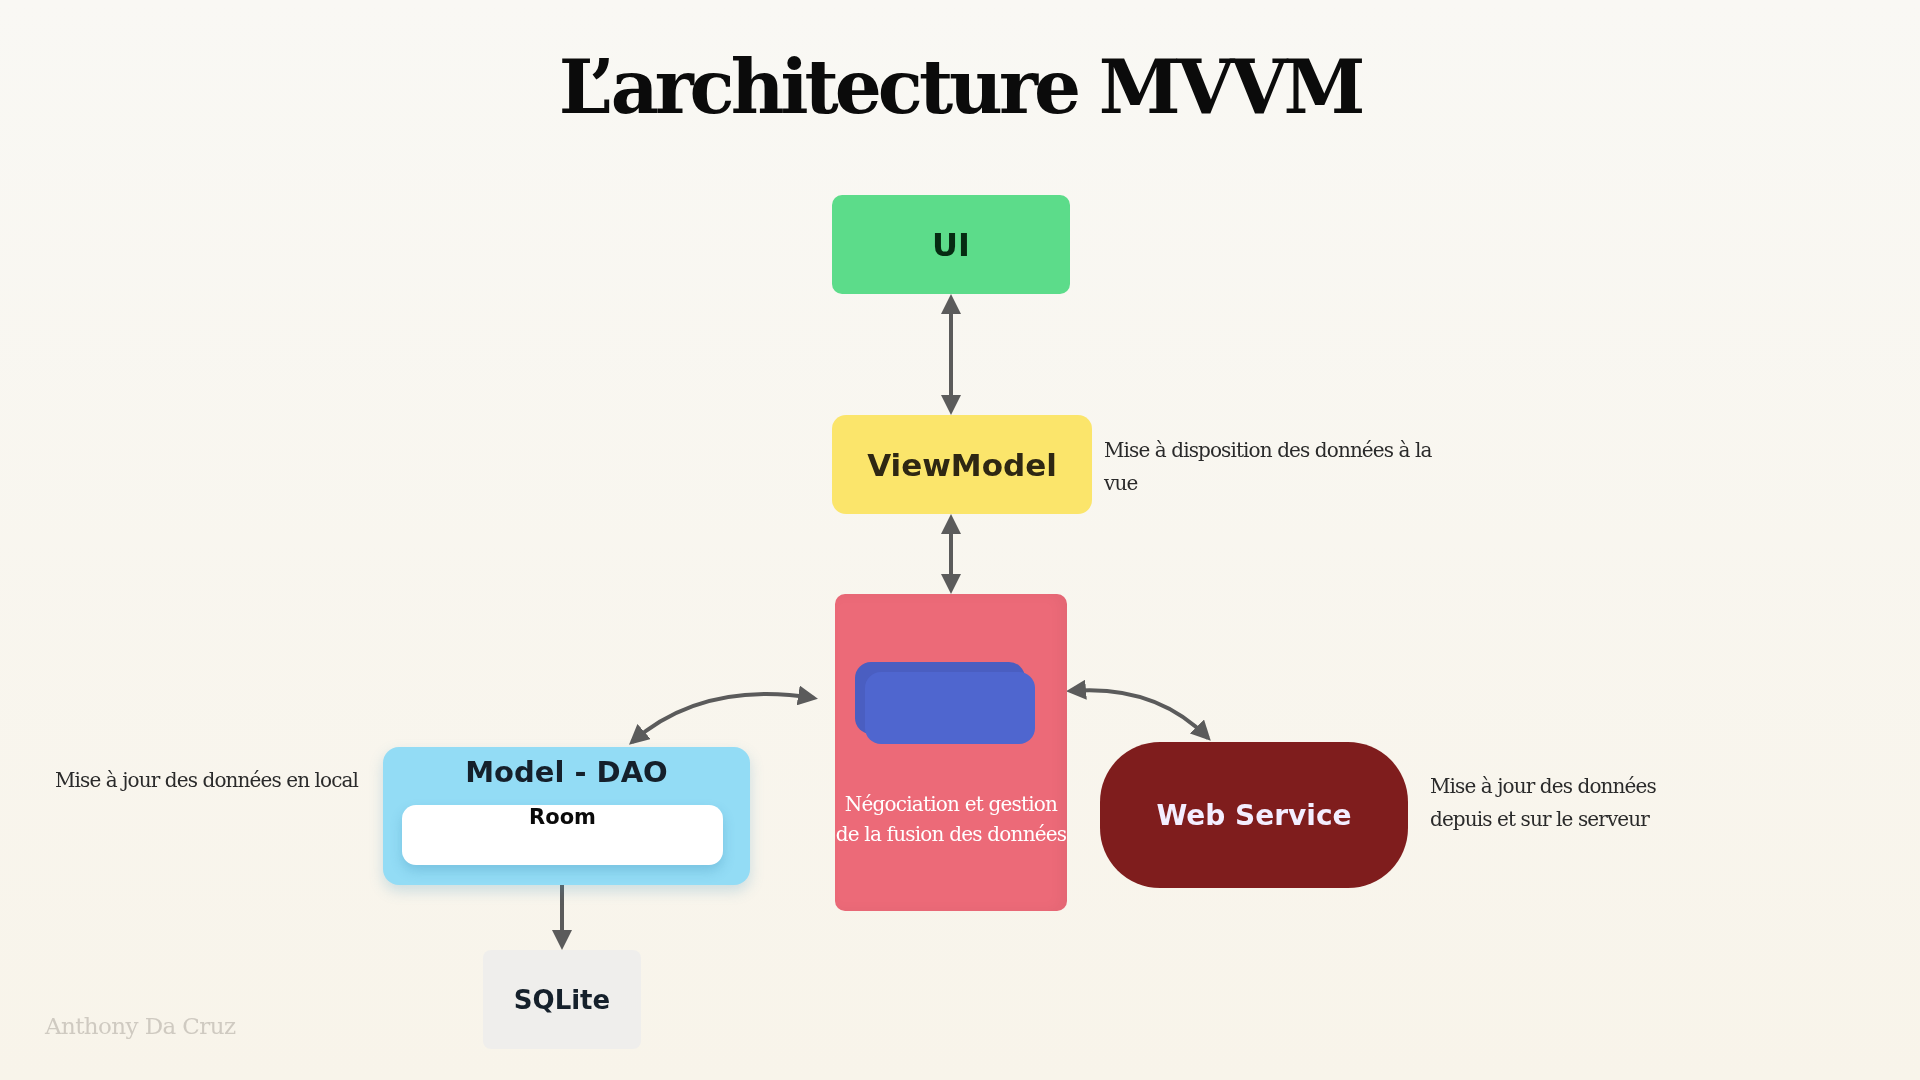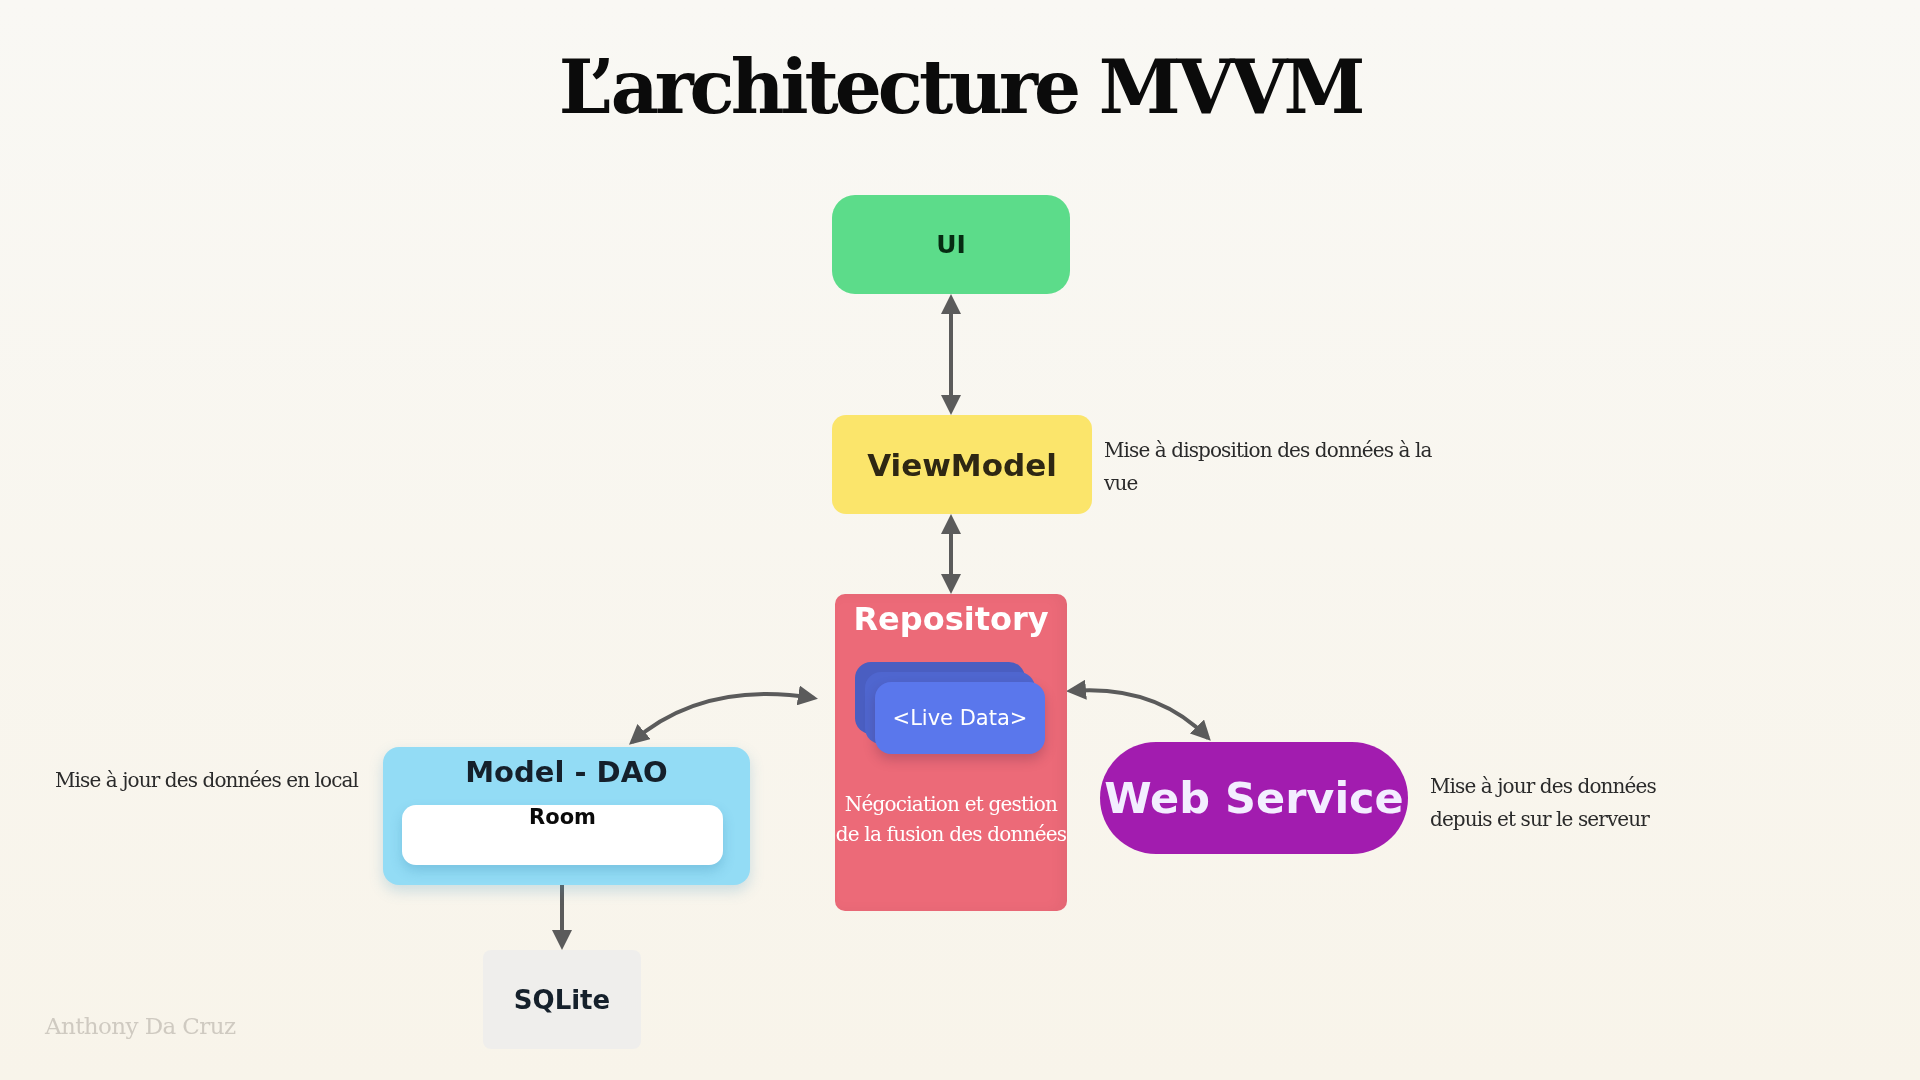--- a/index.html
+++ b/index.html
@@ -10,21 +10,21 @@
   }
   .title {
     position: absolute; left: 0; top: 44px; width: 1920px; text-align: center;
     font-family: "DejaVu Serif", serif; font-weight: bold; font-size: 74px;
     letter-spacing: -4px; color: #0b0b0b;
   }
   .box {
     position: absolute; display: flex; align-items: center; justify-content: center;
     font-family: "DejaVu Sans", sans-serif; font-weight: bold; box-sizing: border-box;
   }
-  .ui-box { left: 832px; top: 195px; width: 238px; height: 99px; background: #5cdc8a; border-radius: 23px; color: #062b12; font-size: 25px; }
+  .ui-box { left: 832px; top: 195px; width: 238px; height: 99px; background: #5cdc8a; border-radius: 10px; color: #062b12; font-size: 32px; }
   .vm-box { left: 832px; top: 415px; width: 260px; height: 99px; background: #fbe56b; border-radius: 14px; color: #2e2713; font-size: 31px; }
   .repo-box {
     left: 835px; top: 594px; width: 232px; height: 317px; background: #ec6a78; border-radius: 10px;
     display: block; box-shadow: inset -6px 0 14px rgba(0,0,0,0.04);
   }
   .repo-title { position: absolute; top: 6px; left: 0; width: 100%; text-align: center; color: #fff; font-size: 32px; font-weight: bold; }
   .ld-layer { position: absolute; border-radius: 16px; }
   .ld-1 { left: 20px; top: 68px; width: 170px; height: 72px; background: #4a5ec1; }
   .ld-2 { left: 30px; top: 78px; width: 170px; height: 72px; background: #4f66cf; }
   .ld-3 { left: 40px; top: 88px; width: 170px; height: 72px; background: #5a77ec; box-shadow: 0 6px 12px rgba(80,30,60,0.25); display: flex; align-items: center; justify-content: center; color: #fff; font-size: 21px; font-weight: normal; }
@@ -36,21 +36,21 @@
     left: 383px; top: 747px; width: 367px; height: 138px; background: #93dcf5; border-radius: 16px;
     display: block; box-shadow: 0 6px 14px rgba(70,150,190,0.25);
   }
   .dao-title { position: absolute; top: 8px; left: 0; width: 100%; text-align: center; color: #15202b; font-size: 29px; font-weight: bold; }
   .room-box {
     position: absolute; left: 19px; top: 58px; width: 321px; height: 60px; background: #fff; border-radius: 14px;
     display: flex; align-items: flex-start; justify-content: center; color: #0a0a0a; font-size: 21px; font-weight: bold;
     box-shadow: 0 6px 12px rgba(60,140,180,0.3);
   }
   .sqlite-box { left: 483px; top: 950px; width: 158px; height: 99px; background: #efeeec; border-radius: 8px; color: #15202b; font-size: 26px; }
-  .ws-box { left: 1100px; top: 742px; width: 308px; height: 112px; background: #a21caf; border-radius: 60px; color: #f3eeff; font-size: 43px; }
+  .ws-box { left: 1100px; top: 742px; width: 308px; height: 146px; background: #7f1d1d; border-radius: 60px; color: #f3eeff; font-size: 28px; }
   .note {
     position: absolute; font-family: "DejaVu Serif", serif; font-size: 20px; color: #2a2a2a;
     line-height: 33px; letter-spacing: -0.9px;
   }
   .note-vm { left: 1104px; top: 434px; width: 330px; }
   .note-local { left: 55px; top: 764px; width: 330px; }
   .note-server { left: 1430px; top: 770px; width: 260px; }
   .author { position: absolute; left: 45px; top: 1013px; font-family: "DejaVu Serif", serif; font-size: 23px; color: #cfcac1; letter-spacing: -0.6px; }
   svg.arrows { position: absolute; left: 0; top: 0; }
 </style>
@@ -74,26 +74,22 @@
 
 <div class="box ui-box">
   <span>UI</span>
 </div>
 
 <div class="box vm-box">
   <span>ViewModel</span>
 </div>
 
 <div class="box repo-box">
-  <div class="repo-title">Repository</div>
   <div class="ld-layer ld-1"></div>
   <div class="ld-layer ld-2"></div>
-  <div class="ld-layer ld-3">
-    <span>&lt;Live Data&gt;</span>
-  </div>
   <div class="repo-note">Négociation et gestion de la fusion des données</div>
 </div>
 
 <div class="box dao-box">
   <div class="dao-title">Model - DAO</div>
   <div class="room-box">
     <span>Room</span>
   </div>
 </div>
 

